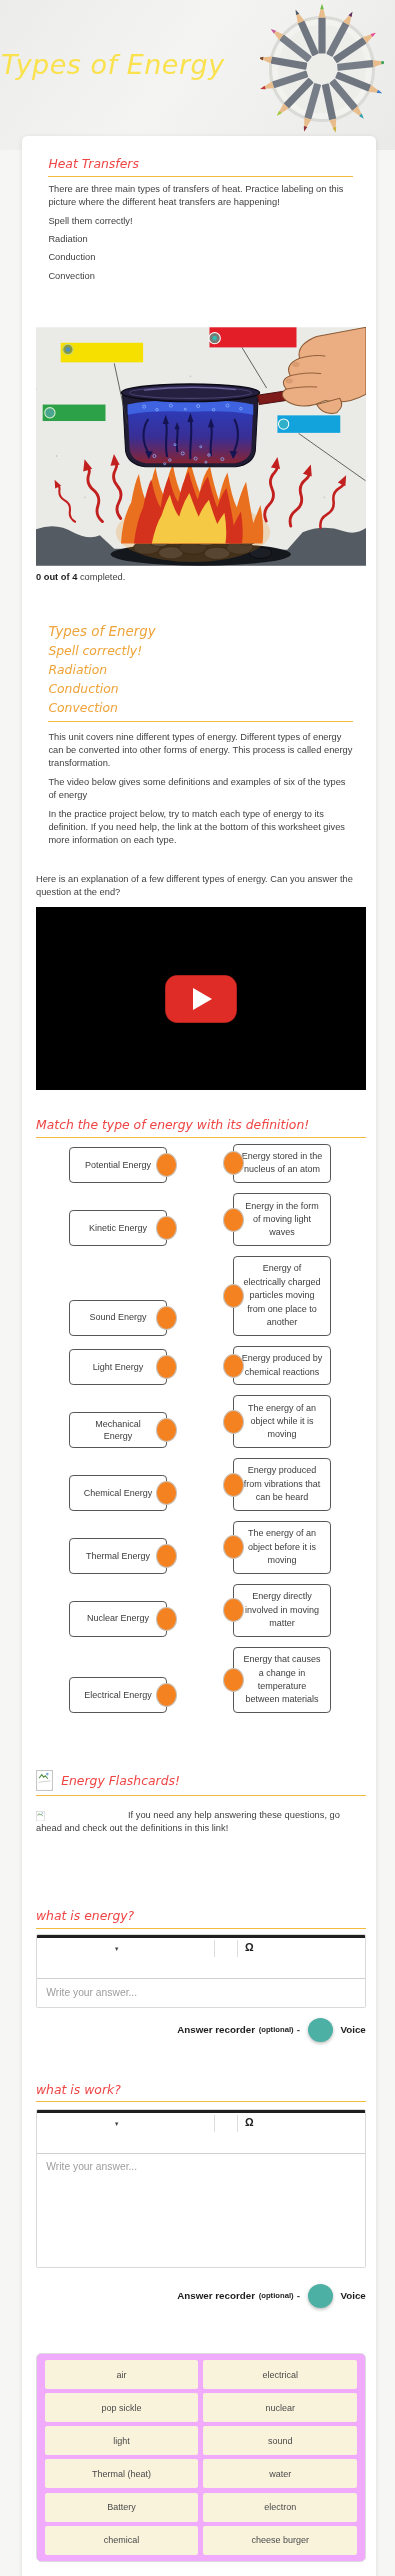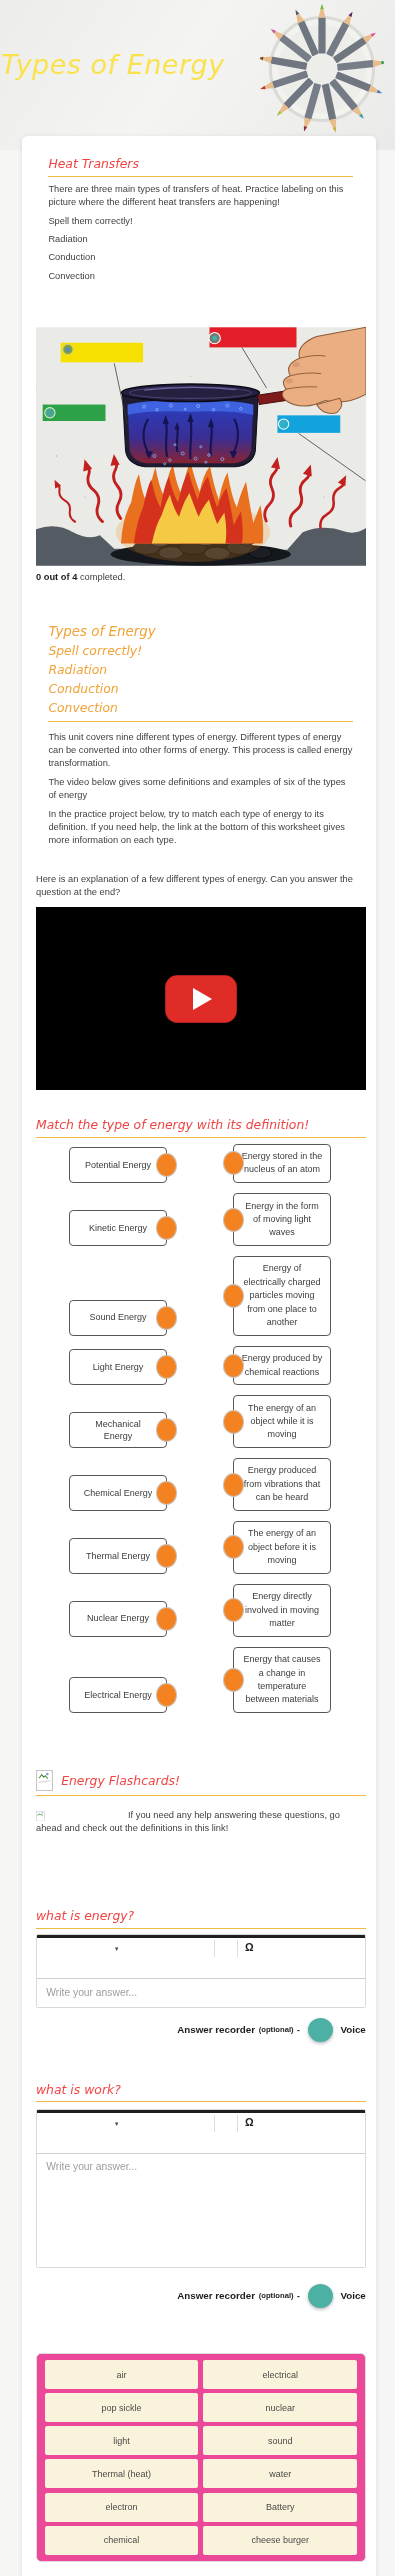--- a/index.html
+++ b/index.html
@@ -88,21 +88,21 @@
 
   .recorder{display:flex;align-items:center;margin-top:9.3px;justify-content:flex-end;}
   .rec-label{font-size:9.8px;font-weight:700;color:#1e1e1e;}
   .rec-opt{font-size:7.7px;font-weight:700;color:#1e1e1e;margin-left:3.6px;}
   .rec-dash{font-size:9.8px;font-weight:700;margin-left:3.1px;}
   .voice-btn{width:25px;height:24px;border-radius:50%;background:#4DB0A4;margin-left:8.2px;
         box-shadow:0 1.5px 3.6px rgba(0,0,0,.28);cursor:pointer;}
   .voice-label{font-size:9.8px;font-weight:700;color:#1e1e1e;margin-left:7.2px;}
 
   
-  .bank{margin-top:45px;border:0.5px solid #dcdcdc;border-radius:5.2px;background:#ec4899;
+  .bank{margin-top:45px;border:0.5px solid #dcdcdc;border-radius:5.2px;background:#f0abfc;
         padding:6.7px 7.7px;display:grid;grid-template-columns:1fr 1fr;gap:4.1px 5.2px;box-sizing:border-box;}
   .chip{background:#FAF3DC;border-radius:2.1px;height:29px;display:flex;align-items:center;
         justify-content:center;font-size:9px;color:#4a4a4a;cursor:grab;}
 
   
   .sort-card{margin-top:18.5px;position:relative;height:103px;border:0.5px solid #e2e2e2;
         border-radius:4.1px;background:#fcfcfc;}
   .ribbon{position:absolute;top:5.2px;height:28px;}
   .ribbon-matter{left:36px;width:92px;}
   .ribbon-energy{left:199px;width:95px;}
@@ -536,22 +536,22 @@
 
     <div class="bank">
       <div class="chip">air</div>
       <div class="chip">electrical</div>
       <div class="chip">pop sickle</div>
       <div class="chip">nuclear</div>
       <div class="chip">light</div>
       <div class="chip">sound</div>
       <div class="chip">Thermal (heat)</div>
       <div class="chip">water</div>
+      <div class="chip">Battery</div>
       <div class="chip">electron</div>
-      <div class="chip">Battery</div>
       <div class="chip">chemical</div>
       <div class="chip">cheese burger</div>
     </div>
 
     <div class="sort-card">
 
       <div class="ribbon ribbon-matter">
         <span class="wing wing-l"></span>
         <span class="wing wing-r"></span>
         <div class="ribbon-box">Matter</div>

